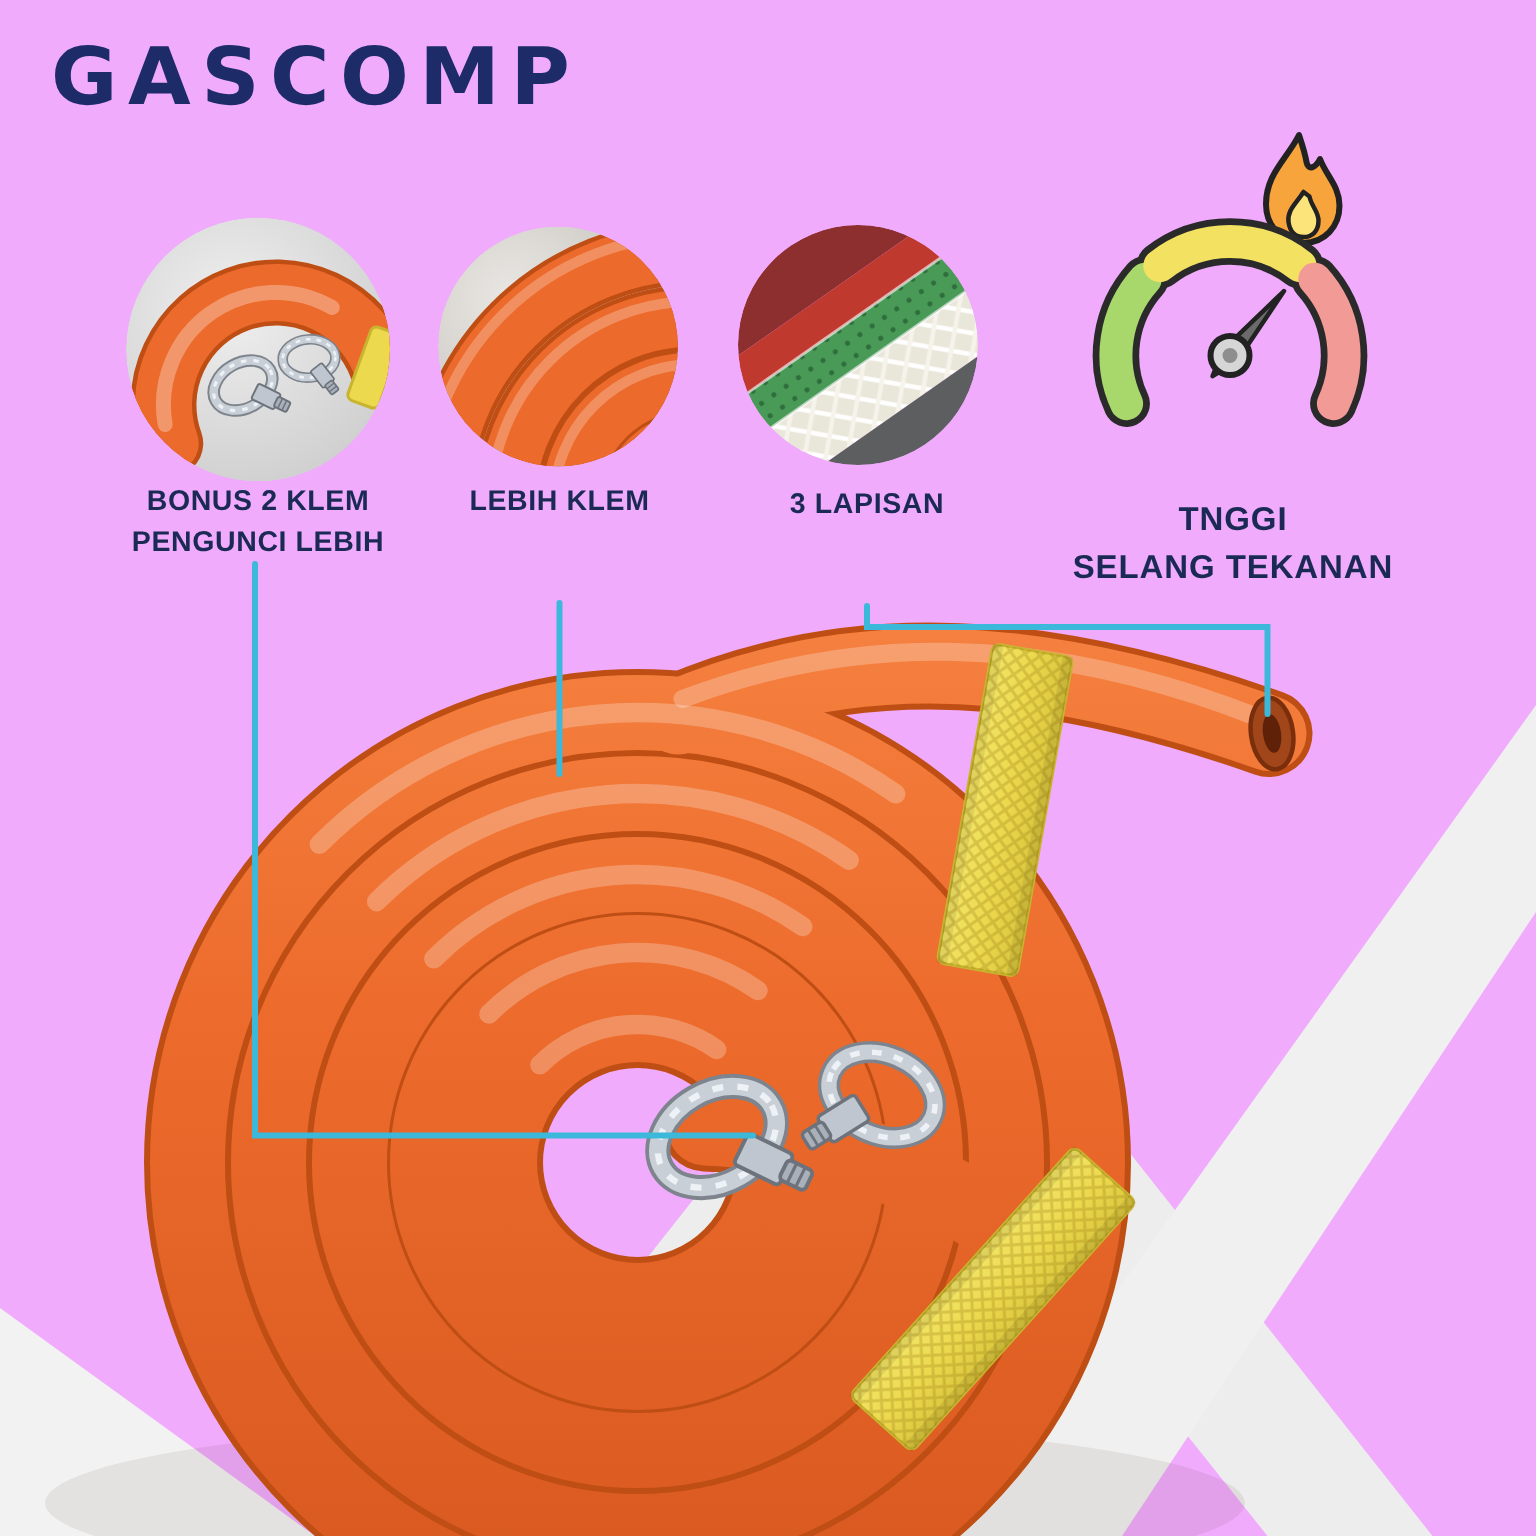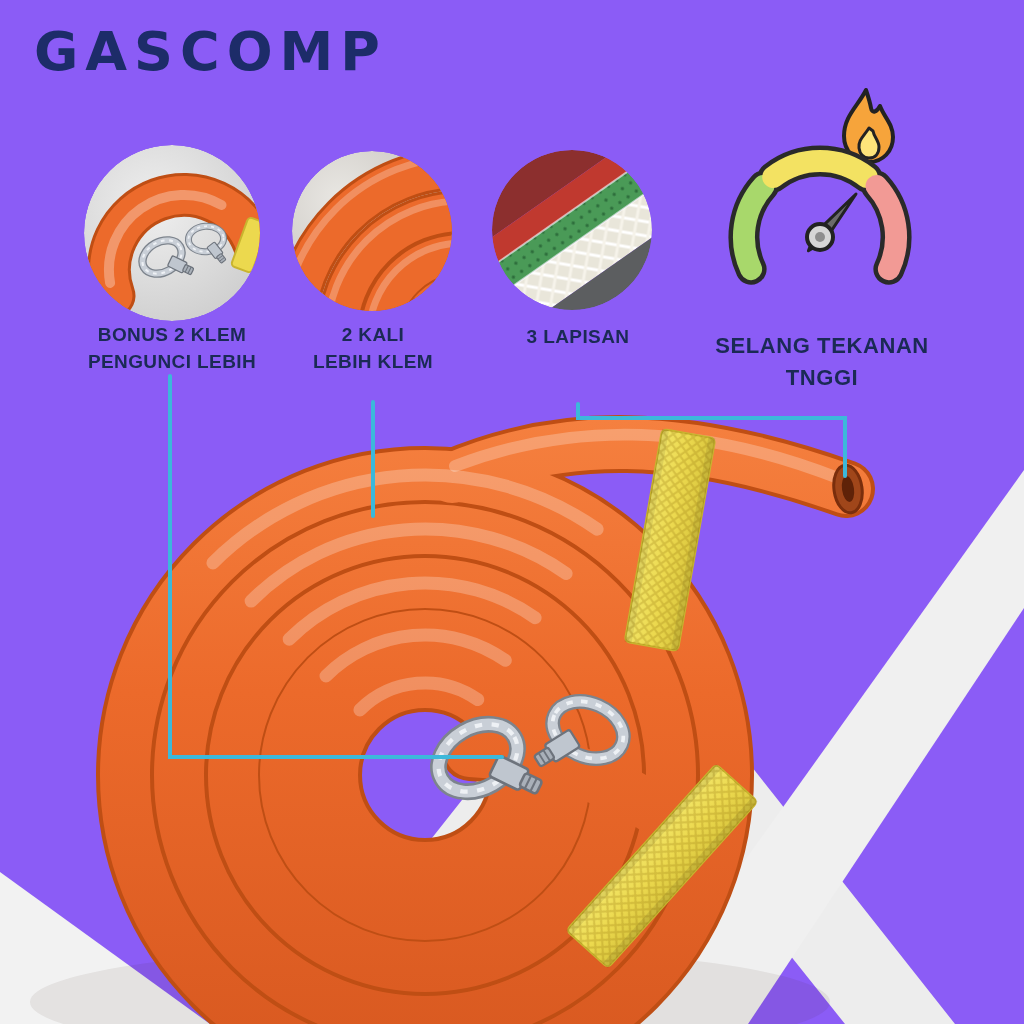--- a/index.html
+++ b/index.html
@@ -1,18 +1,18 @@
 <!DOCTYPE html>
 <html style="--brand-navy: #1d2c69; --text-navy: #1b2a55; --callout-cyan: #3cb8da; --hose-orange: #ec6a2b; --hose-orange-dark: #bf4e14; --strap-yellow: #ecd94e; --gauge-green: #a8d86b; --gauge-yellow: #f3e262; --gauge-red: #f29a95; --clamp-silver: #c9cfd7;"><head>
 <meta charset="utf-8">
 <style>
   html,body{margin:0;padding:0;}
   body{width:1024px;height:1024px;overflow:hidden;background:#ffffff;
        font-family:"Liberation Sans",sans-serif;}
-  .canvas{position:relative;width:1024px;height:1024px;background:#8b5cf6;}
+  .canvas{position:relative;width:1024px;height:1024px;background:#f0abfc;}
   .scene{position:absolute;left:0;top:0;z-index:0;}
   .logo{position:absolute;left:34px;top:20px;z-index:2;
         font-family:"DejaVu Sans",sans-serif;font-weight:bold;
         font-size:54px;letter-spacing:7px;color:var(--brand-navy,#1d2c69);
         transform:scaleY(0.98);}
   .photo{position:absolute;border-radius:50%;overflow:hidden;z-index:2;}
   .photo svg{display:block;}
   .label{position:absolute;z-index:2;text-align:center;
          color:var(--text-navy,#1b2a55);font-weight:bold;
          font-size:19px;line-height:1.4;letter-spacing:0.4px;}
@@ -223,24 +223,23 @@
         </g>
       </g>
     </svg>
   </div>
 
   <div class="label" style="left:40px;top:322px;width:264px">
     <span>BONUS  2 KLEM</span>
     <span>PENGUNCI LEBIH</span>
   </div>
   <div class="label" style="left:293px;top:322px;width:160px">
-    <span>2 KALI</span>
     <span>LEBIH KLEM</span>
   </div>
   <div class="label" style="left:488px;top:324px;width:180px">
     <span>3 LAPISAN</span>
   </div>
   <div class="label big" style="left:662px;top:330px;width:320px">
+    <span>TNGGI</span>
     <span>SELANG TEKANAN</span>
-    <span>TNGGI</span>
   </div>
 
 </div>
 
 </body></html>

